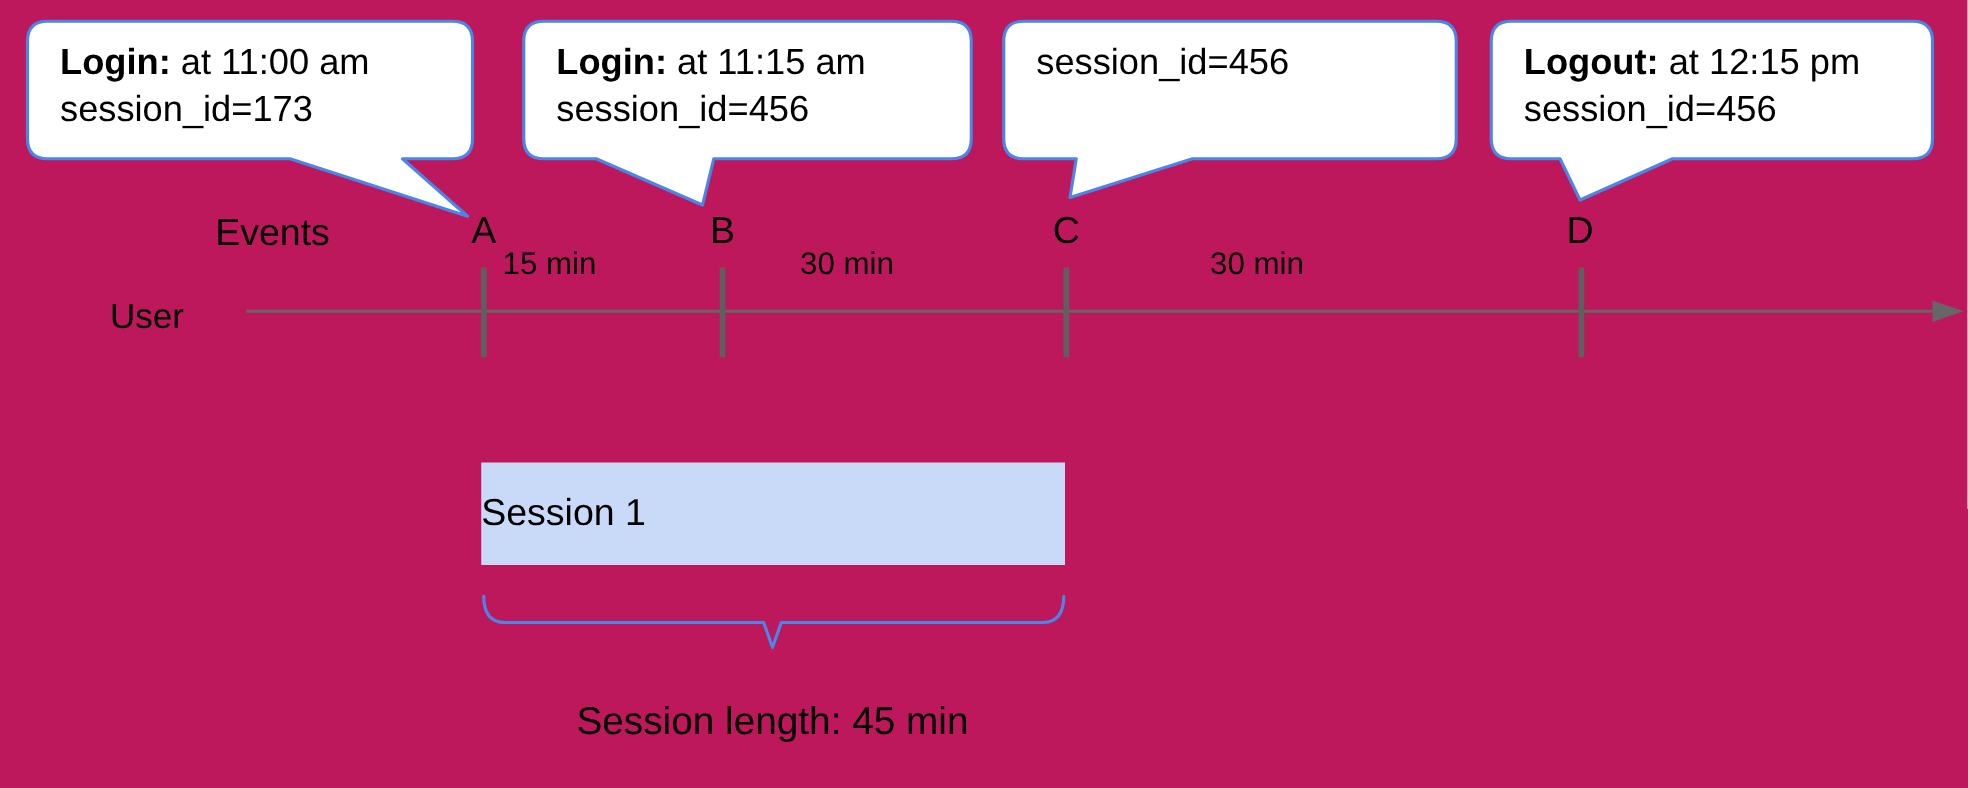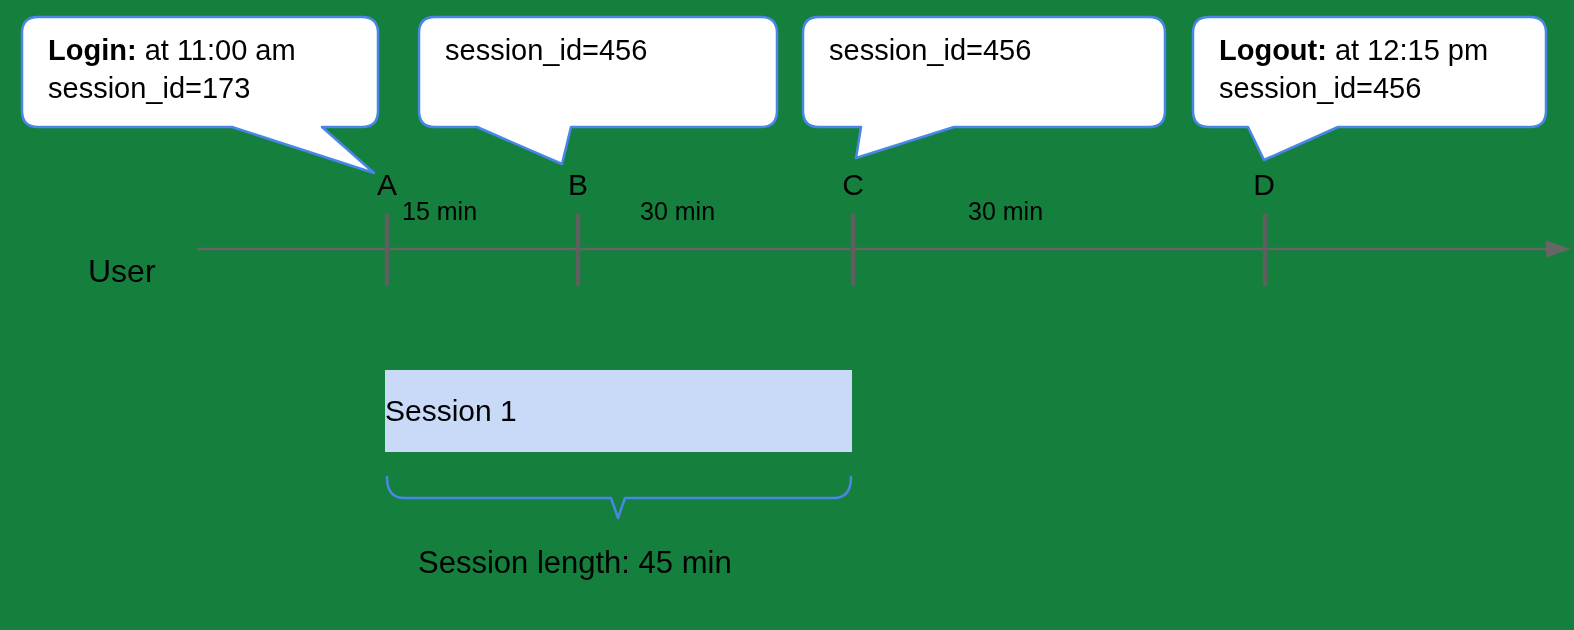--- a/index.html
+++ b/index.html
@@ -1,19 +1,19 @@
 <!DOCTYPE html>
 <html><head>
 <meta charset="utf-8">
 <style>
   html,body{margin:0;padding:0;background:#ffffff;}
   #canvas{
     position:relative;
     width:1574px;height:630px;
-    background:#15803d;
+    background:#be185d;
     font-family:"Liberation Sans", sans-serif;
     color:#000000;
     overflow:hidden;
   }
   #shape-layer{position:absolute;left:0;top:0;width:1574px;height:630px;}
   .bubble-text{
     position:absolute;
     top:17px;height:110px;
     padding:14px 0 0 26px;
     font-size:29px;line-height:38px;
@@ -27,31 +27,31 @@
   }
   .interval{
     position:absolute;top:197px;width:140px;
     text-align:left;font-size:25px;line-height:28px;
   }
   .events-label{
     position:absolute;left:158px;top:170px;width:120px;
     text-align:center;font-size:30px;line-height:34px;
   }
   .user-label{
-    position:absolute;left:88px;top:253px;
-    font-size:32px;line-height:36px;
+    position:absolute;left:88px;top:235px;
+    font-size:28px;line-height:36px;
   }
   .session-box{
     position:absolute;left:385px;top:370px;width:467px;height:82px;
     background:#c9daf8;
     text-align:left;font-size:30px;line-height:82px;
   }
   .session-length{
-    position:absolute;left:418px;top:545px;width:400px;
-    text-align:left;font-size:31px;line-height:36px;
+    position:absolute;left:418px;top:559px;width:400px;
+    text-align:center;font-size:31px;line-height:36px;
   }
 </style>
 </head>
 <body>
 
 <div id="canvas">
 
   <svg id="shape-layer" viewBox="0 0 1574 630" xmlns="http://www.w3.org/2000/svg">
 
     <line x1="197" y1="249" x2="1548" y2="249" stroke="#666666" stroke-width="2.5"></line>
@@ -68,30 +68,32 @@
     <path d="M 1209,17 H 1530 Q 1546,17 1546,33 V 111 Q 1546,127 1530,127 H 1338 L 1264,160 L 1248,127 H 1209 Q 1193,127 1193,111 V 33 Q 1193,17 1209,17 Z" fill="#ffffff" stroke="#4a86e8" stroke-width="2.5" stroke-linejoin="round"></path>
 
     <path d="M 387,477 Q 387,498 404,498 L 611,498 L 618,518 L 625,498 L 834,498 Q 851,498 851,477" fill="none" stroke="#4a86e8" stroke-width="2.5" stroke-linecap="round" stroke-linejoin="round"></path>
   </svg>
 
   <div class="bubble-text" style="left:22px;width:356px;">
     <div><b>Login:</b><span> at 11:00 am</span></div>
     <div>session_id=173</div>
   </div>
   <div class="bubble-text" style="left:419px;width:358px;">
+    <div><b>Login:</b><span> at 11:15 am</span></div>
     <div>session_id=456</div>
   </div>
   <div class="bubble-text" style="left:803px;width:362px;">
     <div>session_id=456</div>
   </div>
   <div class="bubble-text" style="left:1193px;width:412px;">
     <div><b>Logout:</b><span> at 12:15 pm</span></div>
     <div>session_id=456</div>
   </div>
 
+  <div class="events-label">Events</div>
   <div class="user-label">User</div>
 
   <div class="marker" style="left:357px;">A</div>
   <div class="marker" style="left:548px;">B</div>
   <div class="marker" style="left:823px;">C</div>
   <div class="marker" style="left:1234px;">D</div>
 
   <div class="interval" style="left:402px;">15 min</div>
   <div class="interval" style="left:640px;">30 min</div>
   <div class="interval" style="left:968px;">30 min</div>

